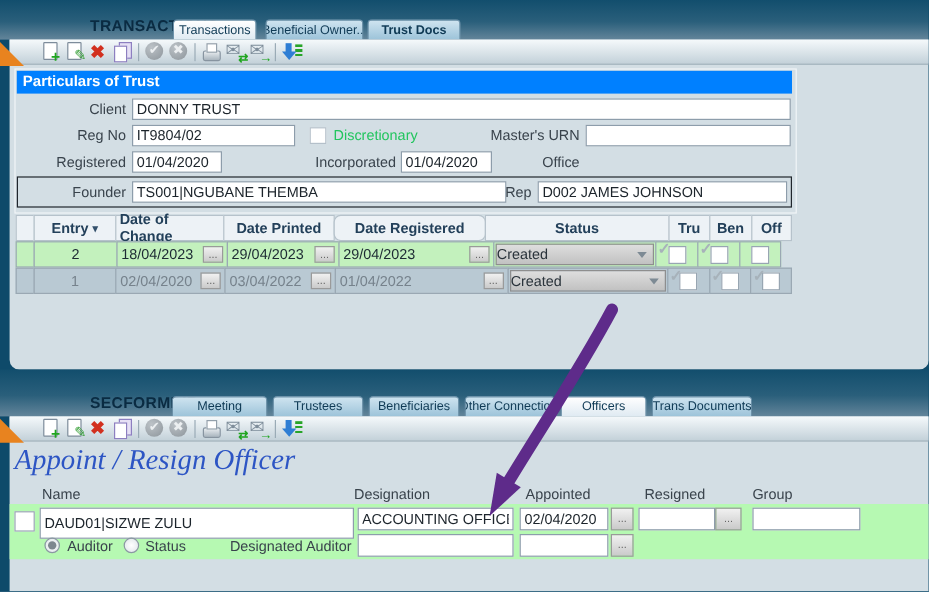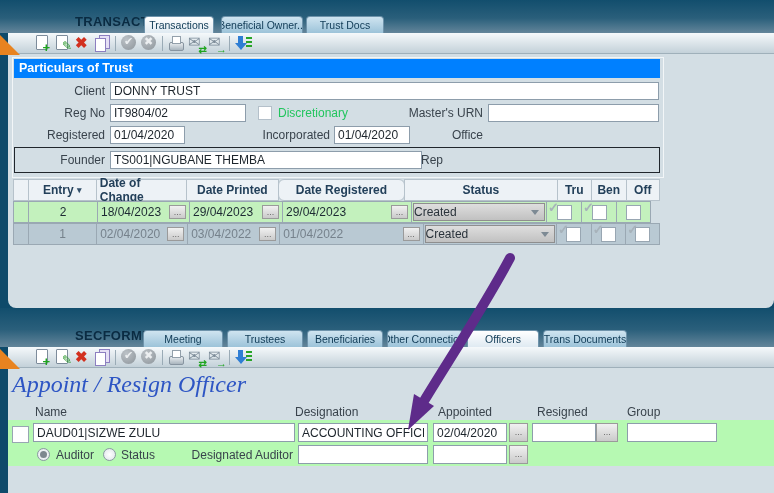--- a/index.html
+++ b/index.html
@@ -72,21 +72,21 @@
 <div id="screen">
 
   <div class="band" style="top:0;height:33px;"></div>
   <div class="ptitle" style="top:14px;">TRANSACTIONS</div>
   <div class="tab active" style="left:144px;top:16px;width:70px;">
       <span>Transactions</span>
     </div>
   <div class="tab" style="left:221px;top:16px;width:82px;">
       <span>Beneficial Owner...</span>
     </div>
-  <div class="tab" style="left:306px;top:16px;width:78px;">
+  <div class="tab" style="left:306px;top:16px;width:78px;font-weight:bold;">
       <span>Trust Docs</span>
     </div>
 
   <div class="panel" style="top:33px;height:275px;border-radius:0 0 8px 8px;"></div>
   <div class="toolbar" style="top:33px;">
     <span class="tbi pg ic-new"></span>
     <span class="tbi pg ic-edit"></span>
     <span class="tbi ic-del"></span>
     <span class="tbi ic-copy"></span>
     <span class="tbsep"></span>
@@ -119,20 +119,21 @@
   <div class="lbl" style="left:20px;top:127px;width:85px;">Registered</div>
   <input class="inp" style="left: 110px; top: 126px; width: 75px; height: 18px;" value="01/04/2020">
   <div class="lbl" style="left:240px;top:127px;width:90px;">Incorporated</div>
   <input class="inp" style="left: 334px; top: 126px; width: 76px; height: 18px;" value="01/04/2020">
   <div class="lbl" style="left:420px;top:127px;width:63px;">Office</div>
 
   <div class="abs" style="left:14px;top:147px;width:646px;height:26px;border:1px solid #20262c;box-sizing:border-box;"></div>
   <div class="lbl" style="left:20px;top:152px;width:85px;">Founder</div>
   <input class="inp" style="left: 110px; top: 151px; width: 312px; height: 18px;" value="TS001|NGUBANE THEMBA">
   <div class="lbl" style="left:408px;top:152px;width:35px;">Rep</div>
+  <input class="inp" style="left: 448px; top: 151px; width: 208px; height: 18px;" value="D002 JAMES JOHNSON">
 
   <div class="grid">
     <div class="grow ghead">
       <div class="gcell" style="width:16px;"></div>
       <div class="gcell" style="width:70px;"><span>Entry</span>&nbsp;<span style="font-size:9px;color:#33506b;">▾</span></div>
       <div class="gcell" style="width:93px;">
           <span>Date of Change</span>
         </div>
       <div class="gcell" style="width:94px;">
           <span>Date Printed</span>
@@ -261,21 +262,21 @@
   <div class="heading">Appoint / Resign Officer</div>
 
   <div class="llbl" style="left:35px;top:404px;">Name</div>
   <div class="llbl" style="left:295px;top:404px;">Designation</div>
   <div class="llbl" style="left:438px;top:404px;">Appointed</div>
   <div class="llbl" style="left:537px;top:404px;">Resigned</div>
   <div class="llbl" style="left:627px;top:404px;">Group</div>
 
   <div class="abs" style="left:8px;top:420px;width:766px;height:46px;background:#b6f9b2;"></div>
   <span class="cb" style="left:12px;top:426px;width:17px;height:17px;"></span>
-  <input class="inp" style="left: 33px; top: 423px; width: 262px; height: 19px;" value="DAUD01|SIZWE ZULU">
+  <input class="inp" style="left: 33px; top: 423px; width: 262px; height: 26px;" value="DAUD01|SIZWE ZULU">
   <input class="inp" style="left: 298px; top: 423px; width: 130px; height: 19px;" value="ACCOUNTING OFFICER">
   <input class="inp" style="left: 433px; top: 423px; width: 74px; height: 19px;" value="02/04/2020">
   <button class="dots" style="left:509px;top:423px;width:19px;height:19px;line-height:17px;">...</button>
   <input class="inp" style="left: 532px; top: 423px; width: 64px; height: 19px;" value="">
   <button class="dots" style="left:596px;top:423px;width:22px;height:19px;line-height:17px;">...</button>
   <input class="inp" style="left: 627px; top: 423px; width: 90px; height: 19px;" value="">
 
   <span class="radio sel" style="left:37px;top:448px;"></span>
   <div class="llbl" style="left:56px;top:447px;">Auditor</div>
   <span class="radio" style="left:103px;top:448px;"></span>

